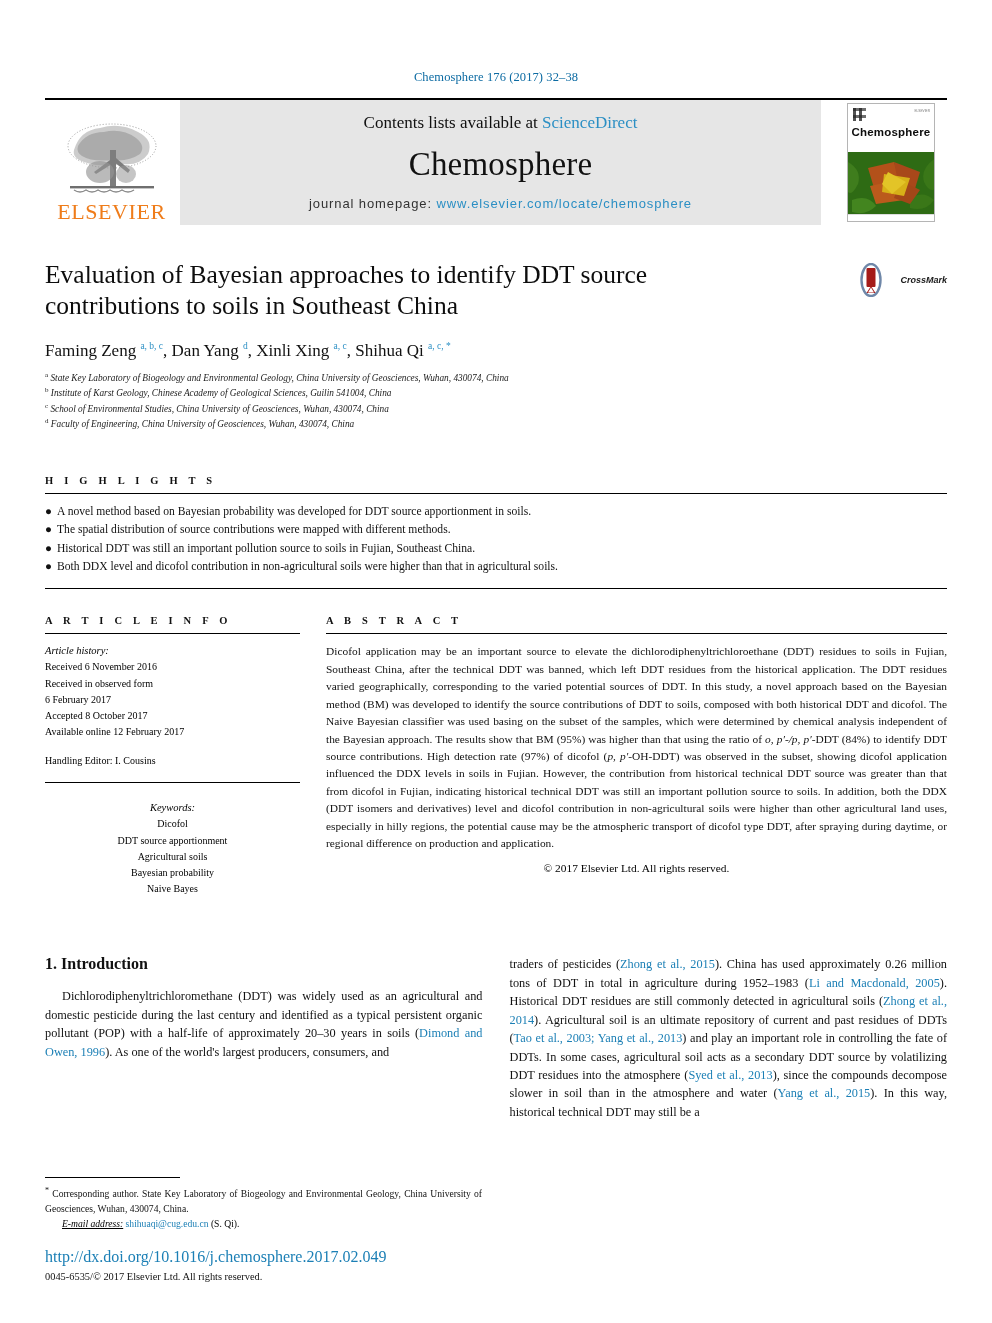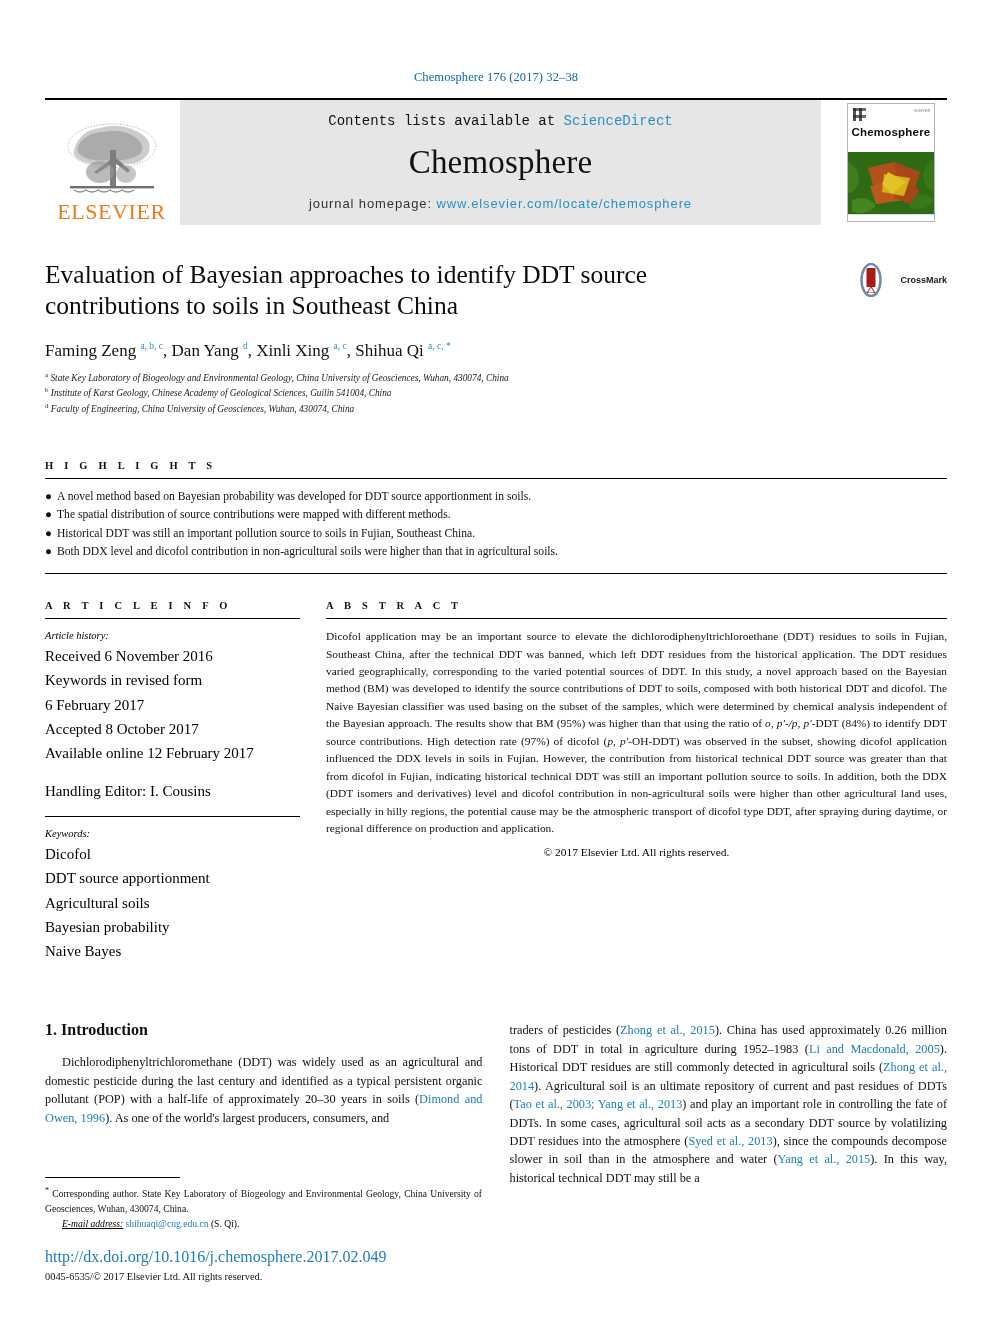--- a/index.html
+++ b/index.html
@@ -54,22 +54,22 @@
     flex: 1 1 auto;
     background: #e6e6e6;
     display: flex;
     flex-direction: column;
     align-items: center;
     justify-content: space-between;
     padding: 13px 0 14px 0;
     margin-left: 2px;
   }
   .contents-line {
-    font-family: Liberation Mono, monospace;
-    font-size: 14px;
+    font-family: Liberation Serif, serif;
+    font-size: 17px;
     color: #111;
   }
   .contents-line .sd { color: #2b8fc4; }
   .journal-name {
     font-family: "Liberation Serif", serif;
     font-size: 33px;
     letter-spacing: .2px;
     color: #111;
   }
   .homepage-line {
@@ -122,21 +122,21 @@
     font-family: "Liberation Serif", serif;
     font-weight: 400;
     font-size: 25.5px;
     line-height: 1.22;
     margin: 0;
     max-width: 680px;
     color: #0d0d0d;
   }
   .crossmark {
     position: absolute; right: 0; top: 4px;
-    display: flex; align-items: center; gap: 12px;
+    display: flex; align-items: center; gap: 12px; font-style: italic;
   }
   .crossmark-label {
     font-family: "Liberation Sans", sans-serif;
     font-weight: 700;
     font-size: 9px;
     color: #1a1a1a;
   }
   .authors {
     margin-top: 20px;
     font-family: "Liberation Serif", serif;
@@ -180,23 +180,23 @@
     font-size: 11.6px;
   }
 
   
   .info-abs { margin-top: 26px; display: flex; gap: 26px; }
   .col-info { flex: 0 0 255px; width: 255px; }
   .col-abs { flex: 1 1 auto; }
   .col-info .sect-head, .col-abs .sect-head { margin-bottom: 7px; }
   .info-rule { border-top: 1.6px solid #000; padding-top: 8px; }
   .info-lbl { font-style: italic; font-size: 10.5px; line-height: 1.62; }
-  .info-line { font-size: 15px; line-height: 1.62; }
+  .info-line { font-size: 10px; line-height: 1.62; }
   .info-gap { height: 13px; }
-  .kw-rule { border-top: 1.6px solid #000; margin-top: 13px; padding-top: 8px; }
+  .kw-rule { border-top: 1.6px solid #000; margin-top: 13px; padding-top: 16px; text-align: center; }
 
   .abs-rule { border-top: 1.6px solid #000; padding-top: 9px; }
   .abs-text {
     font-size: 11.4px;
     line-height: 1.53;
     text-align: justify;
     color: #111;
     hyphens: none;
   }
   .abs-text i { font-style: italic; }
@@ -317,20 +317,21 @@
         <path d="M17 24.5 L20 29.5 L14 29.5 Z" fill="#ffffff"></path>
       </svg>
       <span class="crossmark-label">CrossMark</span>
     </div>
 
     <div class="authors">Faming Zeng <sup>a, b, c</sup>, Dan Yang <sup>d</sup>, Xinli Xing <sup>a, c</sup>, Shihua Qi <sup>a, c, *</sup></div>
 
     <div class="affils">
       <div class="affil"><sup>a</sup> <span>State Key Laboratory of Biogeology and Environmental Geology, China University of Geosciences, Wuhan, 430074, China</span></div>
       <div class="affil"><sup>b</sup> <span>Institute of Karst Geology, Chinese Academy of Geological Sciences, Guilin 541004, China</span></div>
+      <div class="affil"><sup>c</sup> <span>School of Environmental Studies, China University of Geosciences, Wuhan, 430074, China</span></div>
       <div class="affil"><sup>d</sup> <span>Faculty of Engineering, China University of Geosciences, Wuhan, 430074, China</span></div>
     </div>
   </div>
 
   <div class="highlights">
     <div class="sect-head">H I G H L I G H T S</div>
     <div class="hl-body">
       <div class="hl-item"><span class="bullet">●</span><span>A novel method based on Bayesian probability was developed for DDT source apportionment in soils.</span></div>
       <div class="hl-item"><span class="bullet">●</span><span>The spatial distribution of source contributions were mapped with different methods.</span></div>
       <div class="hl-item"><span class="bullet">●</span><span>Historical DDT was still an important pollution source to soils in Fujian, Southeast China.</span></div>
@@ -338,21 +339,21 @@
     </div>
   </div>
 
   <div class="info-abs">
 
     <div class="col-info">
       <div class="sect-head">A R T I C L E   I N F O</div>
       <div class="info-rule">
         <div class="info-lbl">Article history:</div>
         <div class="info-line">Received 6 November 2016</div>
-        <div class="info-line">Keywords in revised form</div>
+        <div class="info-line">Received in observed form</div>
         <div class="info-line">6 February 2017</div>
         <div class="info-line">Accepted 8 October 2017</div>
         <div class="info-line">Available online 12 February 2017</div>
         <div class="info-gap"></div>
         <div class="info-line">Handling Editor: I. Cousins</div>
       </div>
       <div class="kw-rule">
         <div class="info-lbl">Keywords:</div>
         <div class="info-line">Dicofol</div>
         <div class="info-line">DDT source apportionment</div>

